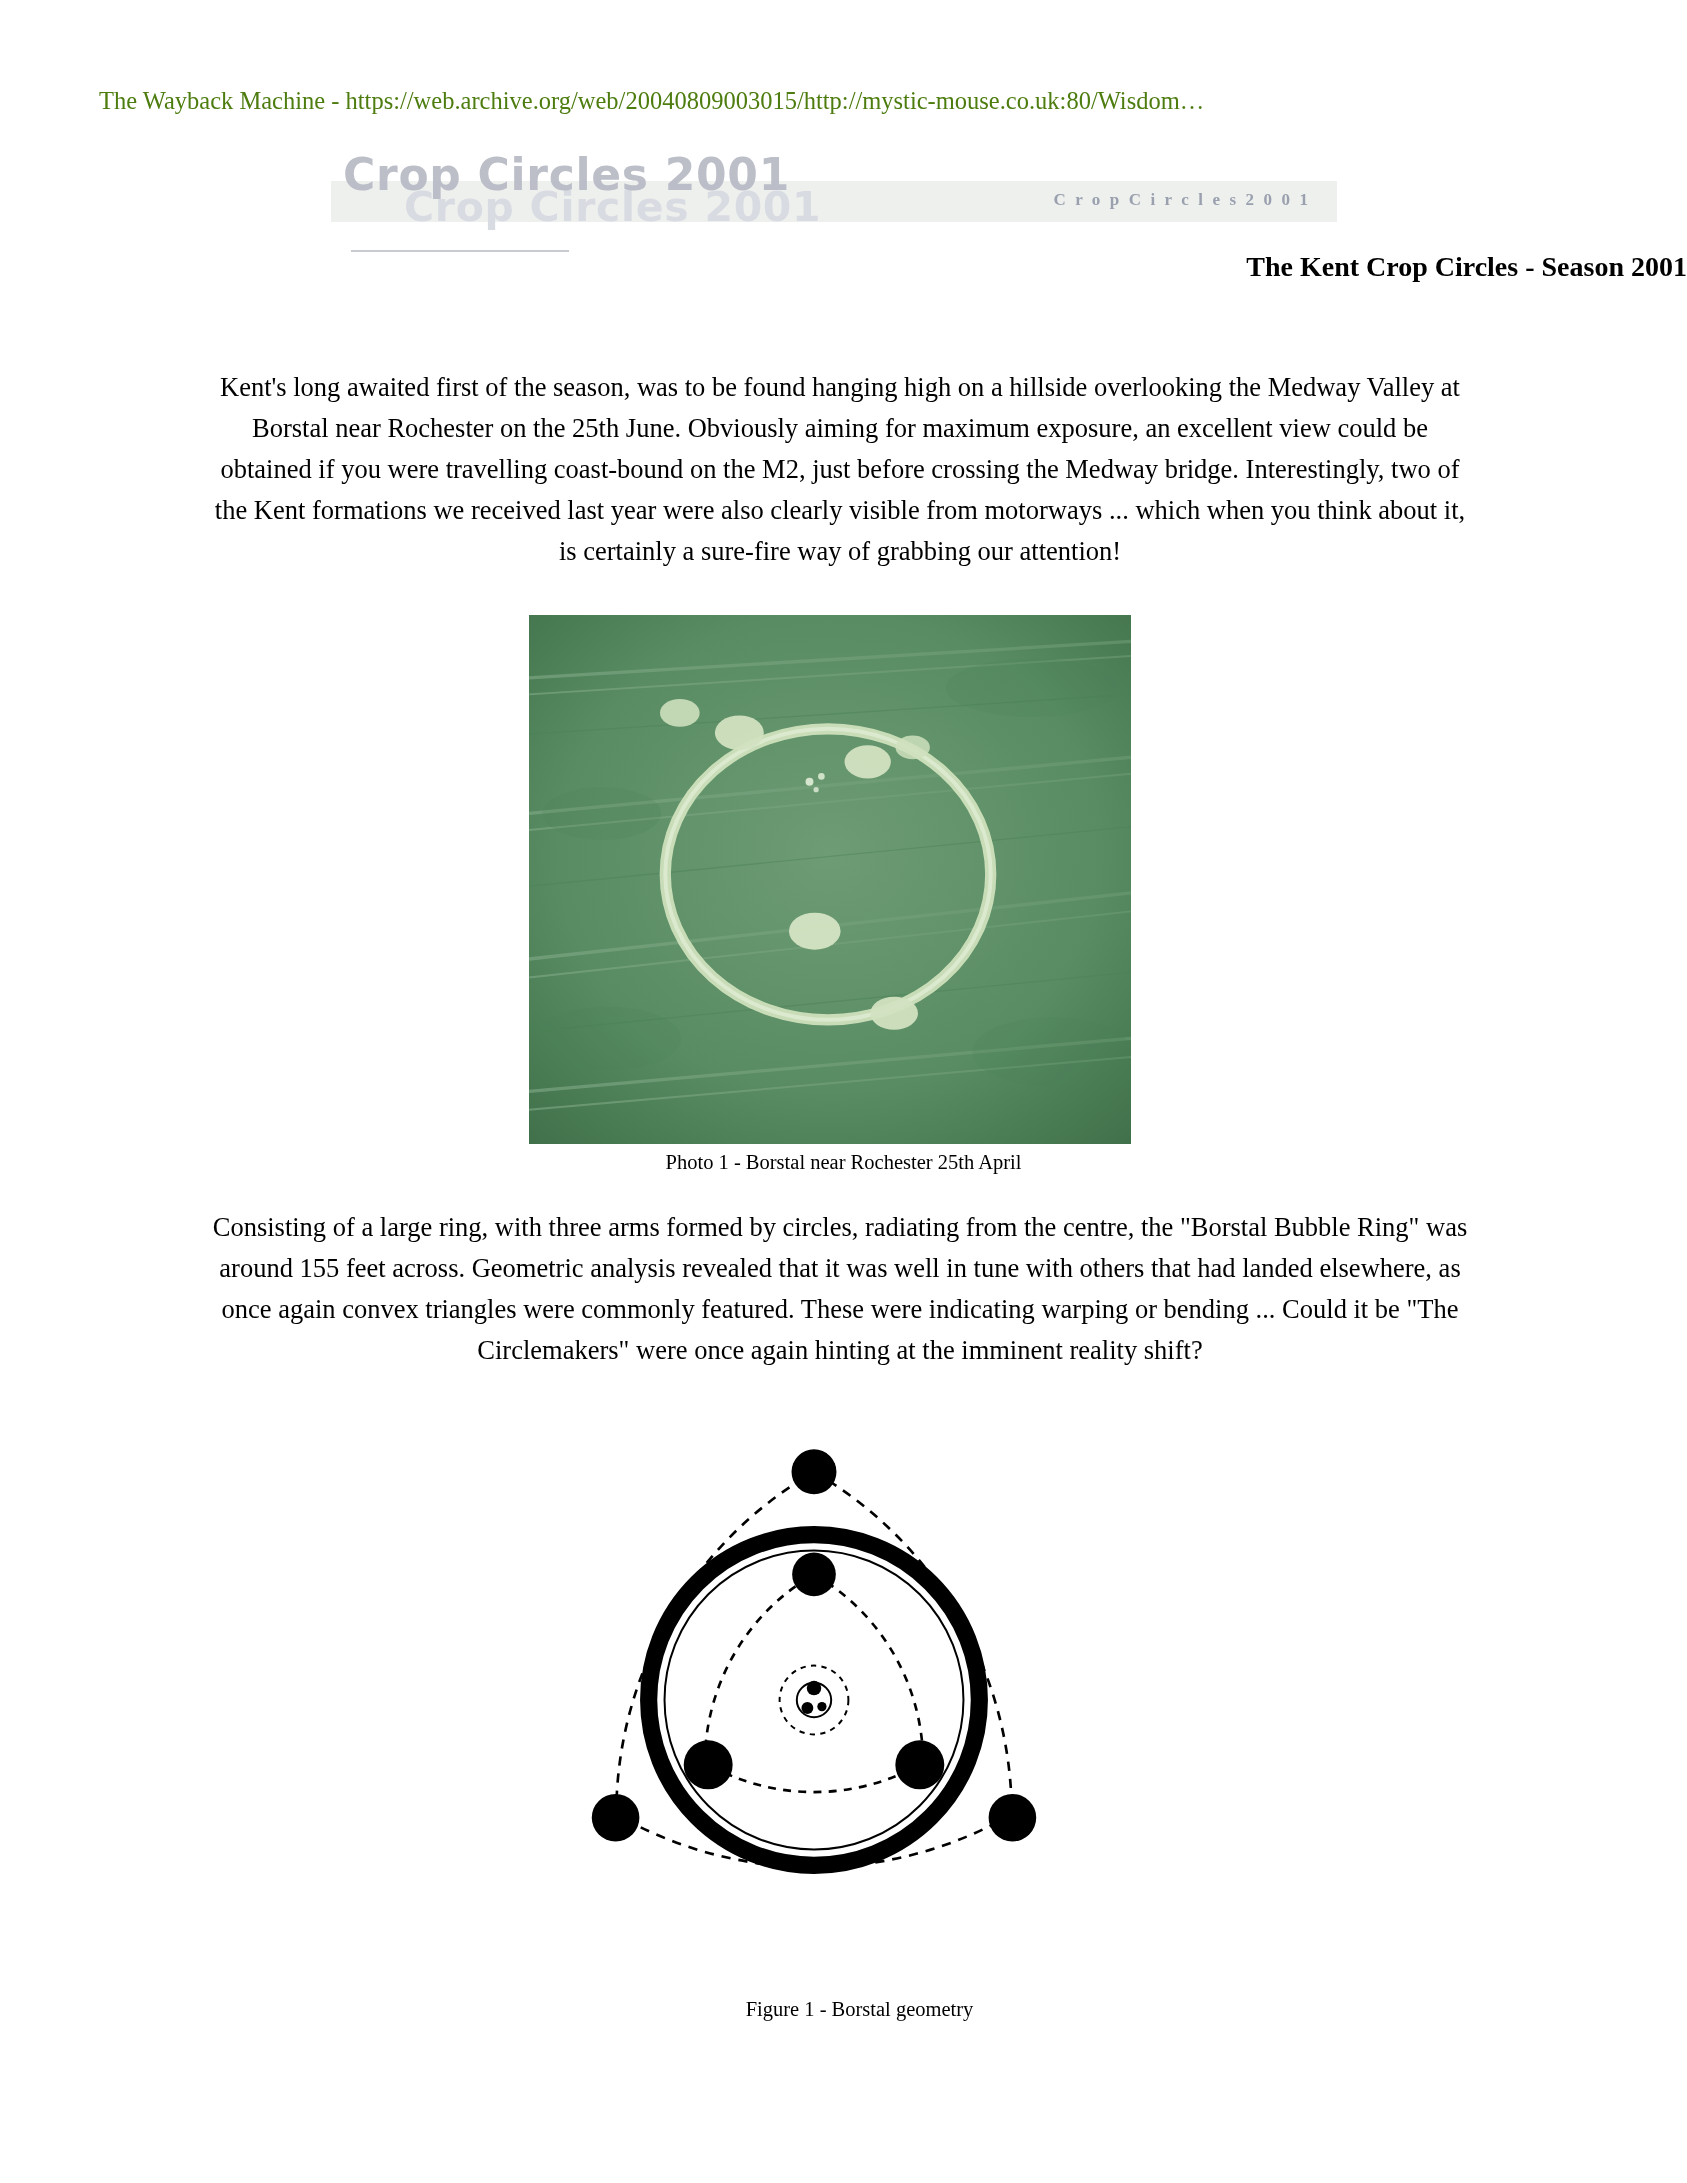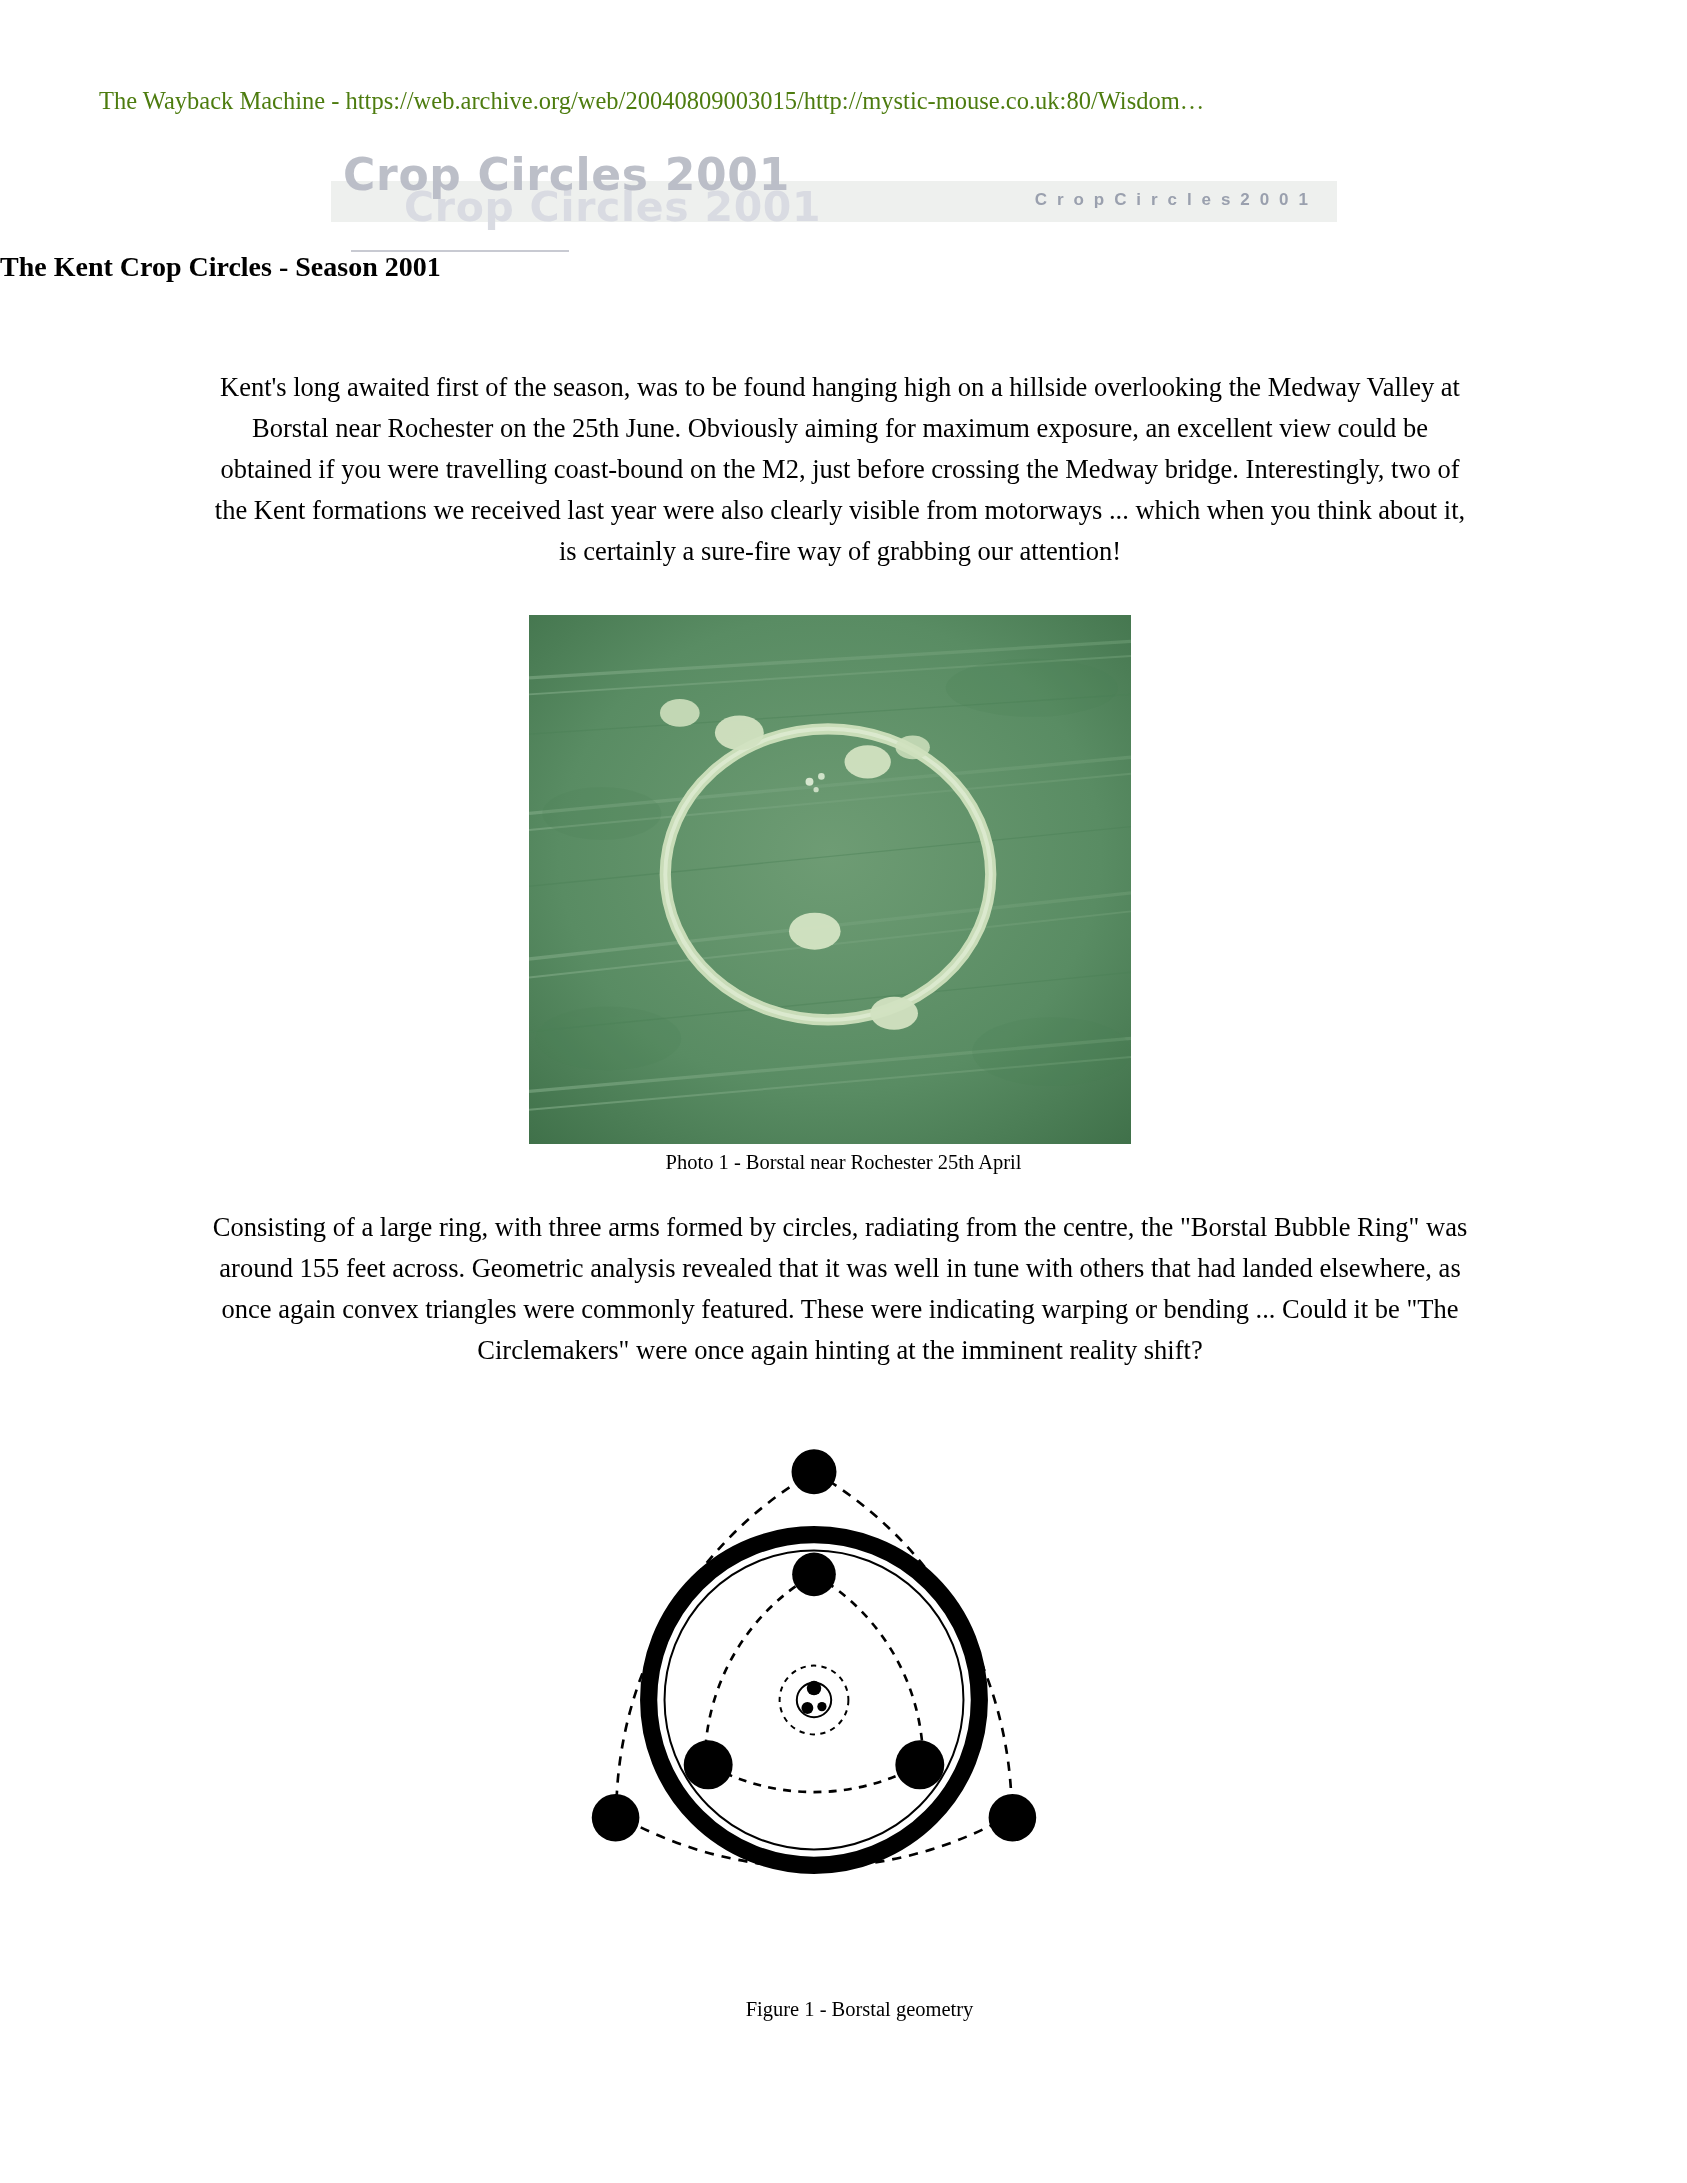--- a/index.html
+++ b/index.html
@@ -80,42 +80,42 @@
     font-family: "DejaVu Sans", sans-serif;
     font-size: 41px;
     font-weight: bold;
     color: #d9dbe2;
     letter-spacing: 0.7px;
   }
   .masthead .title-small {
     position: absolute;
     right: 26.5px;
     top: 41px;
-    font-family: Liberation Sans, sans-serif;
+    font-family: Liberation Serif, serif;
     font-size: 17px;
     font-weight: bold;
     color: #9aa0ae;
     letter-spacing: 2.6px;
   }
   .masthead .underline {
     position: absolute;
     left: 20px;
     top: 101px;
     width: 218px;
     height: 2px;
     background: #c8cad2;
   }
 
   
   .headline {
     position: absolute;
     top: 251px;
     left: 0;
     width: 1687px;
-    text-align: left;
+    text-align: right;
     font-size: 28px;
     font-weight: bold;
     font-family: "Liberation Serif", serif;
   }
 
   
   .para {
     position: absolute;
     left: 208px;
     width: 1264px;

